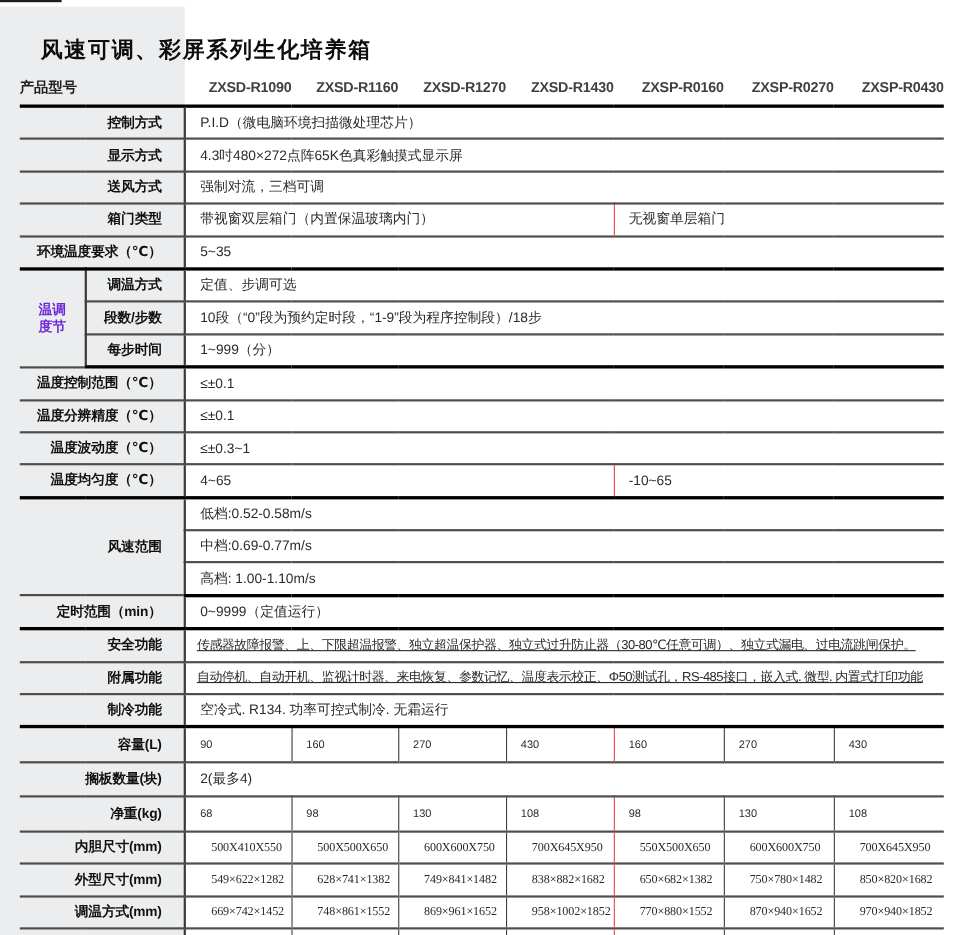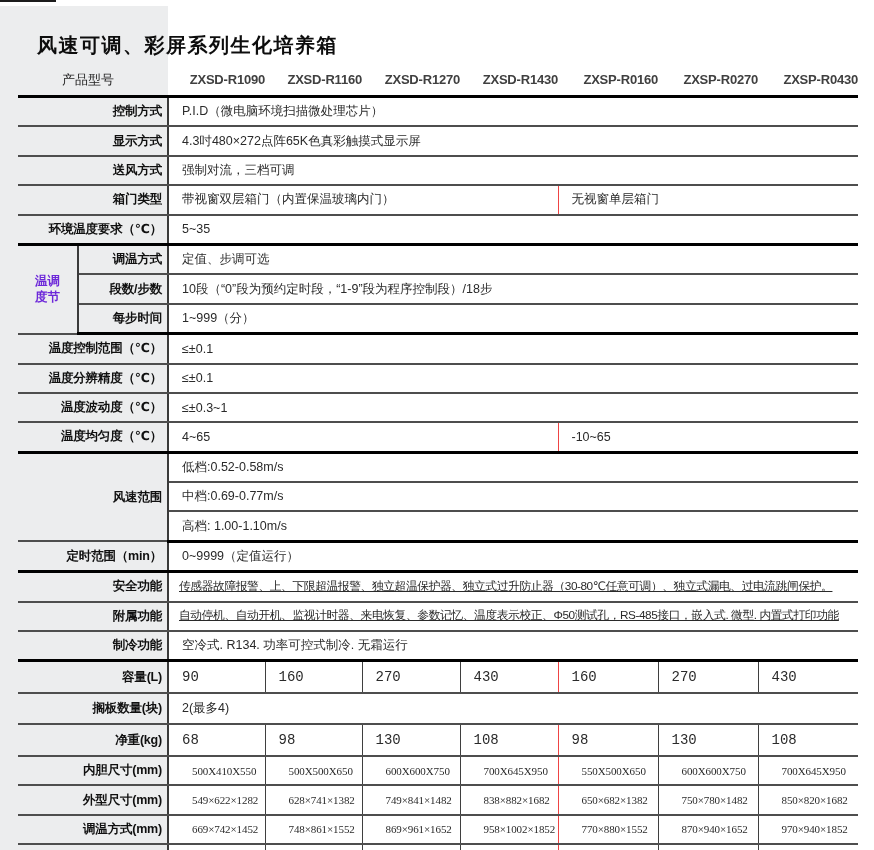--- a/index.html
+++ b/index.html
@@ -7,34 +7,34 @@
         font-family:"Liberation Sans","DejaVu Sans",sans-serif;}
   .gray-band{position:absolute;left:0;top:6px;width:168px;height:844px;background:#ecedee;}
   .streak{position:absolute;left:0;top:0;width:56px;height:2px;background:#1c1c1c;}
   .title{position:absolute;left:37px;top:32px;font-size:20px;font-weight:bold;color:#0d0d0d;
          letter-spacing:1.5px;}
   table.spec{position:absolute;left:18px;top:64px;width:840px;border-collapse:collapse;
              table-layout:fixed;}
   td{height:27.4px;font-size:12.5px;color:#2a2a2a;vertical-align:middle;padding:0;
      overflow:hidden;white-space:nowrap;}
   tr.head td{border-bottom:3px solid #000;height:31px;}
-  .hlbl{text-align:center;padding-right:10px;font-weight:normal;font-size:13px;color:#222;}
+  .hlbl{text-align:left;padding-right:10px;font-weight:bold;font-size:13px;color:#222;}
   .hmodel{text-align:right;font-weight:bold;font-size:13px;color:#404040;letter-spacing:-0.2px;}
-  .lbl{text-align:right;padding-right:5px;font-weight:bold;font-size:12.5px;color:#101010;
+  .lbl{text-align:right;padding-right:20px;font-weight:bold;font-size:12.5px;color:#101010;
        border-right:2px solid #3a3a3a;letter-spacing:-0.2px;}
   .grp{text-align:center;font-weight:bold;font-size:12.5px;color:#6d28d9;
        border-right:2px solid #3a3a3a;line-height:1.3;}
   .val{padding-left:13px;text-align:left;}
   tr.r td{border-bottom:2px solid #4e4e4e;}
   tr.thick td{border-bottom:3px solid #000;}
   tr.tall td{height:29.5px;}
   .bthick{border-bottom:3px solid #000;}
   .cdiv{border-right:1px solid #3f3f3f;}
   .gdiv{border-right:1px solid #ef4444;margin-top:40px;}
-  .num{font-size:14px;font-family:Liberation Mono, monospace;}
+  .num{font-size:10px;}
   .dims{font-size:11px;padding-left:23px;letter-spacing:-0.1px;font-family:Liberation Serif, serif;}
   .tight{font-size:11.8px;letter-spacing:-0.45px;padding-left:10px;text-decoration:underline;}
 </style>
 </head>
 <body>
 
 <div class="page">
   <div class="gray-band"></div>
   <div class="streak"></div>
   <div class="title">风速可调、彩屏系列生化培养箱</div>

